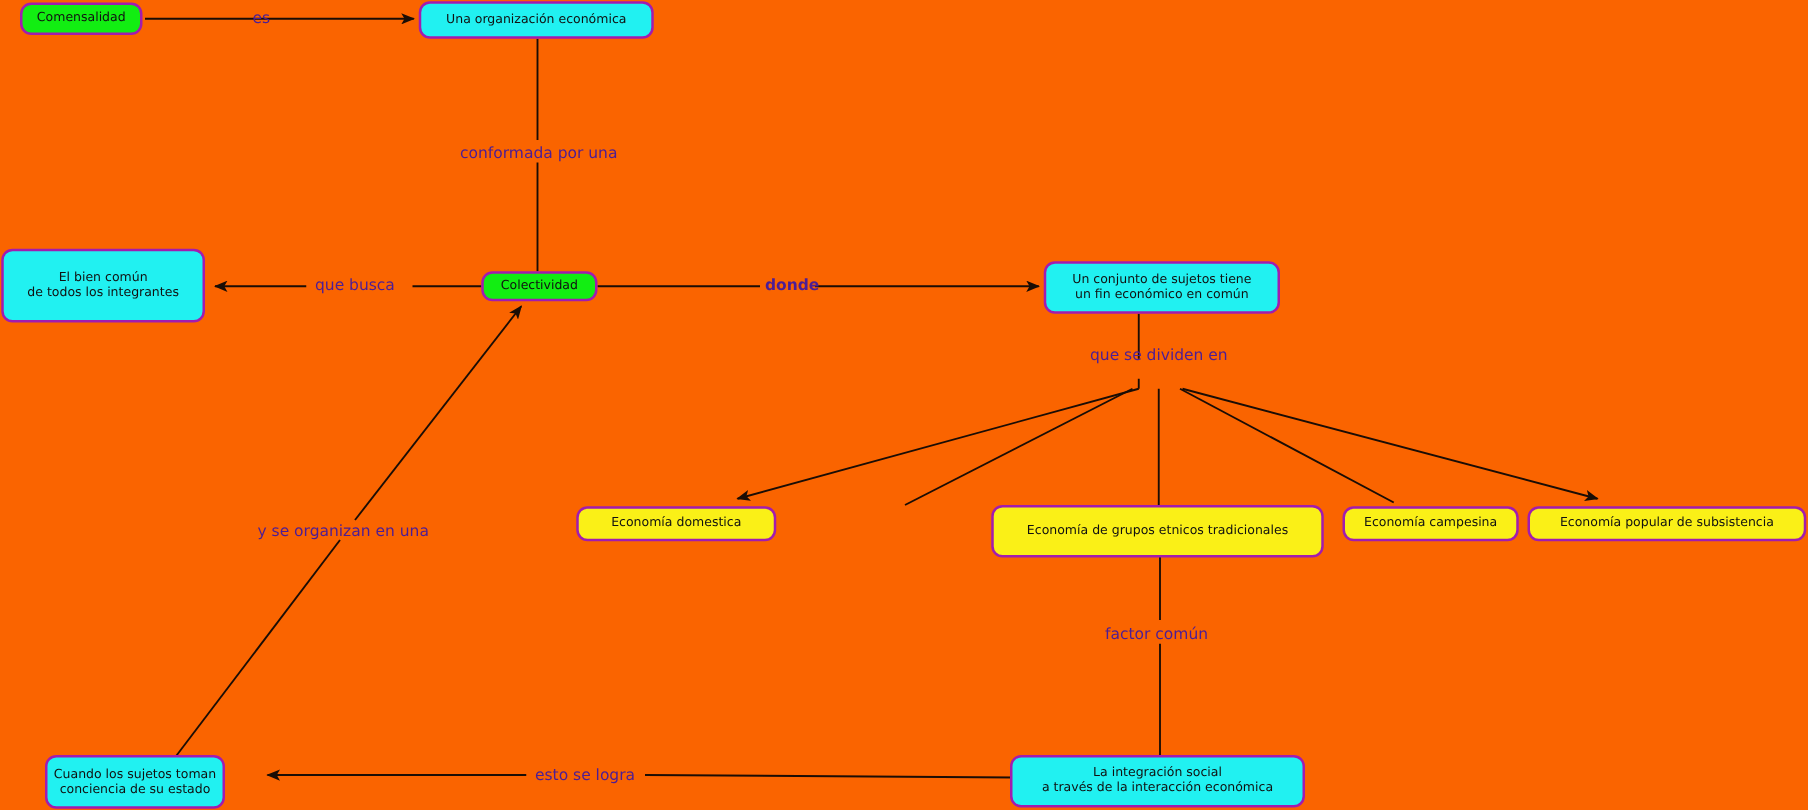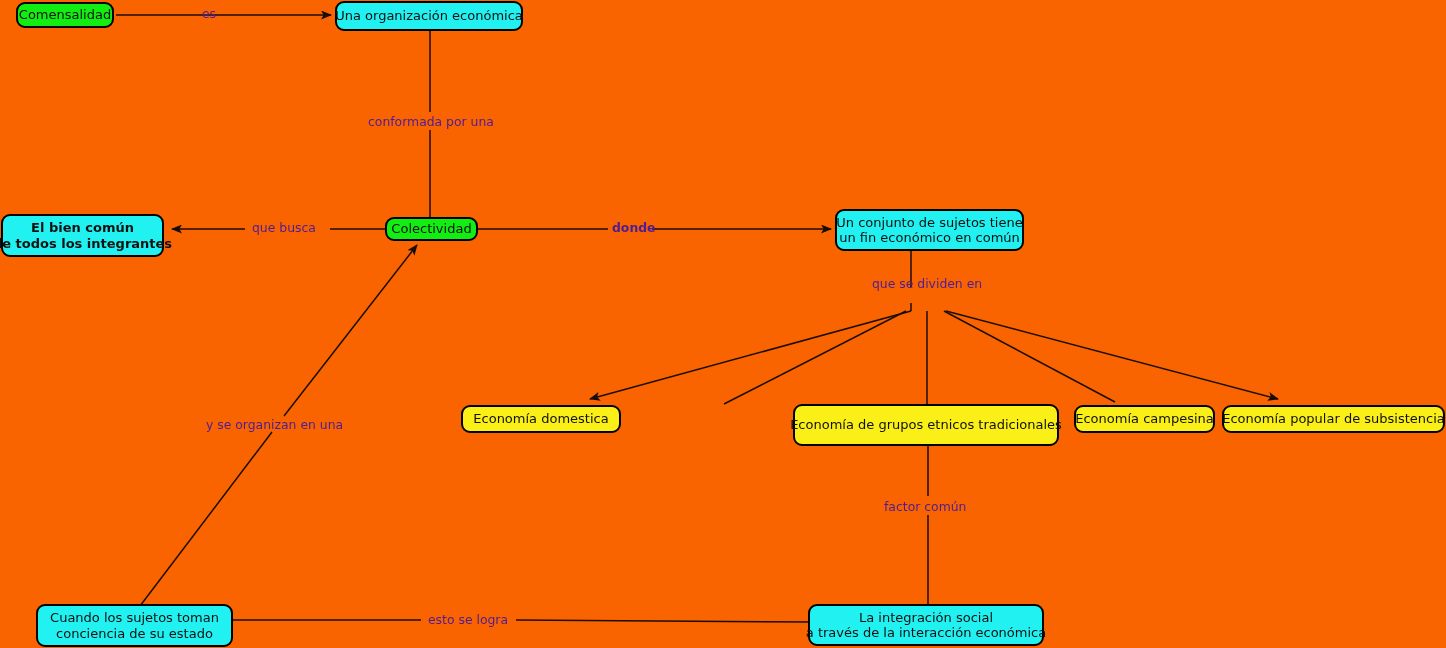--- a/index.html
+++ b/index.html
@@ -27,28 +27,28 @@
     position: absolute;
     left: 0;
     top: 0;
     width: 1446px;
     height: 648px;
     pointer-events: none;
   }
   .node {
     position: absolute;
     box-sizing: border-box;
-    border: 2px solid #000000;
+    border: 2px solid #a21caf;
     border-radius: 9px;
     display: flex;
     align-items: center;
     justify-content: center;
     text-align: center;
     line-height: 1.18;
-    font-size: 13px;
+    font-size: 10px;
     color: #111111;
     padding: 2px 8px;
     white-space: pre;
     z-index: 5;
   }
   .node.green {
     background: #12EE12;
   }
   .node.cyan {
     background: #21F1F1;
@@ -111,21 +111,21 @@
   </svg>
 
   <div class="node green" style="left:16px; top:2px; width:98px; height:26px;">
     <span>Comensalidad</span>
   </div>
 
   <div class="node cyan" style="left:335px; top:1px; width:188px; height:30px;">
     <span>Una organización económica</span>
   </div>
 
-  <div class="node cyan" style="left:1px; top:214px; width:163px; height:43px;font-weight:bold;">
+  <div class="node cyan" style="left:1px; top:199px; width:163px; height:59px;">
     <span>El bien común
 de todos los integrantes</span>
   </div>
 
   <div class="node green" style="left:385px; top:217px; width:93px; height:24px;">
     <span>Colectividad</span>
   </div>
 
   <div class="node cyan" style="left:835px; top:209px; width:189px; height:42px;">
     <span>Un conjunto de sujetos tiene
@@ -142,21 +142,21 @@
   </div>
 
   <div class="node yellow" style="left:1074px; top:405px; width:141px; height:28px;">
     <span>Economía campesina</span>
   </div>
 
   <div class="node yellow" style="left:1222px; top:405px; width:223px; height:28px;">
     <span>Economía popular de subsistencia</span>
   </div>
 
-  <div class="node cyan" style="left:36px; top:604px; width:197px; height:43px;">
+  <div class="node cyan" style="left:36px; top:604px; width:144px; height:43px;">
     <span>Cuando los sujetos toman
 conciencia de su estado</span>
   </div>
 
   <div class="node cyan" style="left:808px; top:604px; width:236px; height:42px;">
     <span>La integración social
 a través de la interacción económica</span>
   </div>
 
   <div class="edge-label" style="left:202px; top:8px;">

